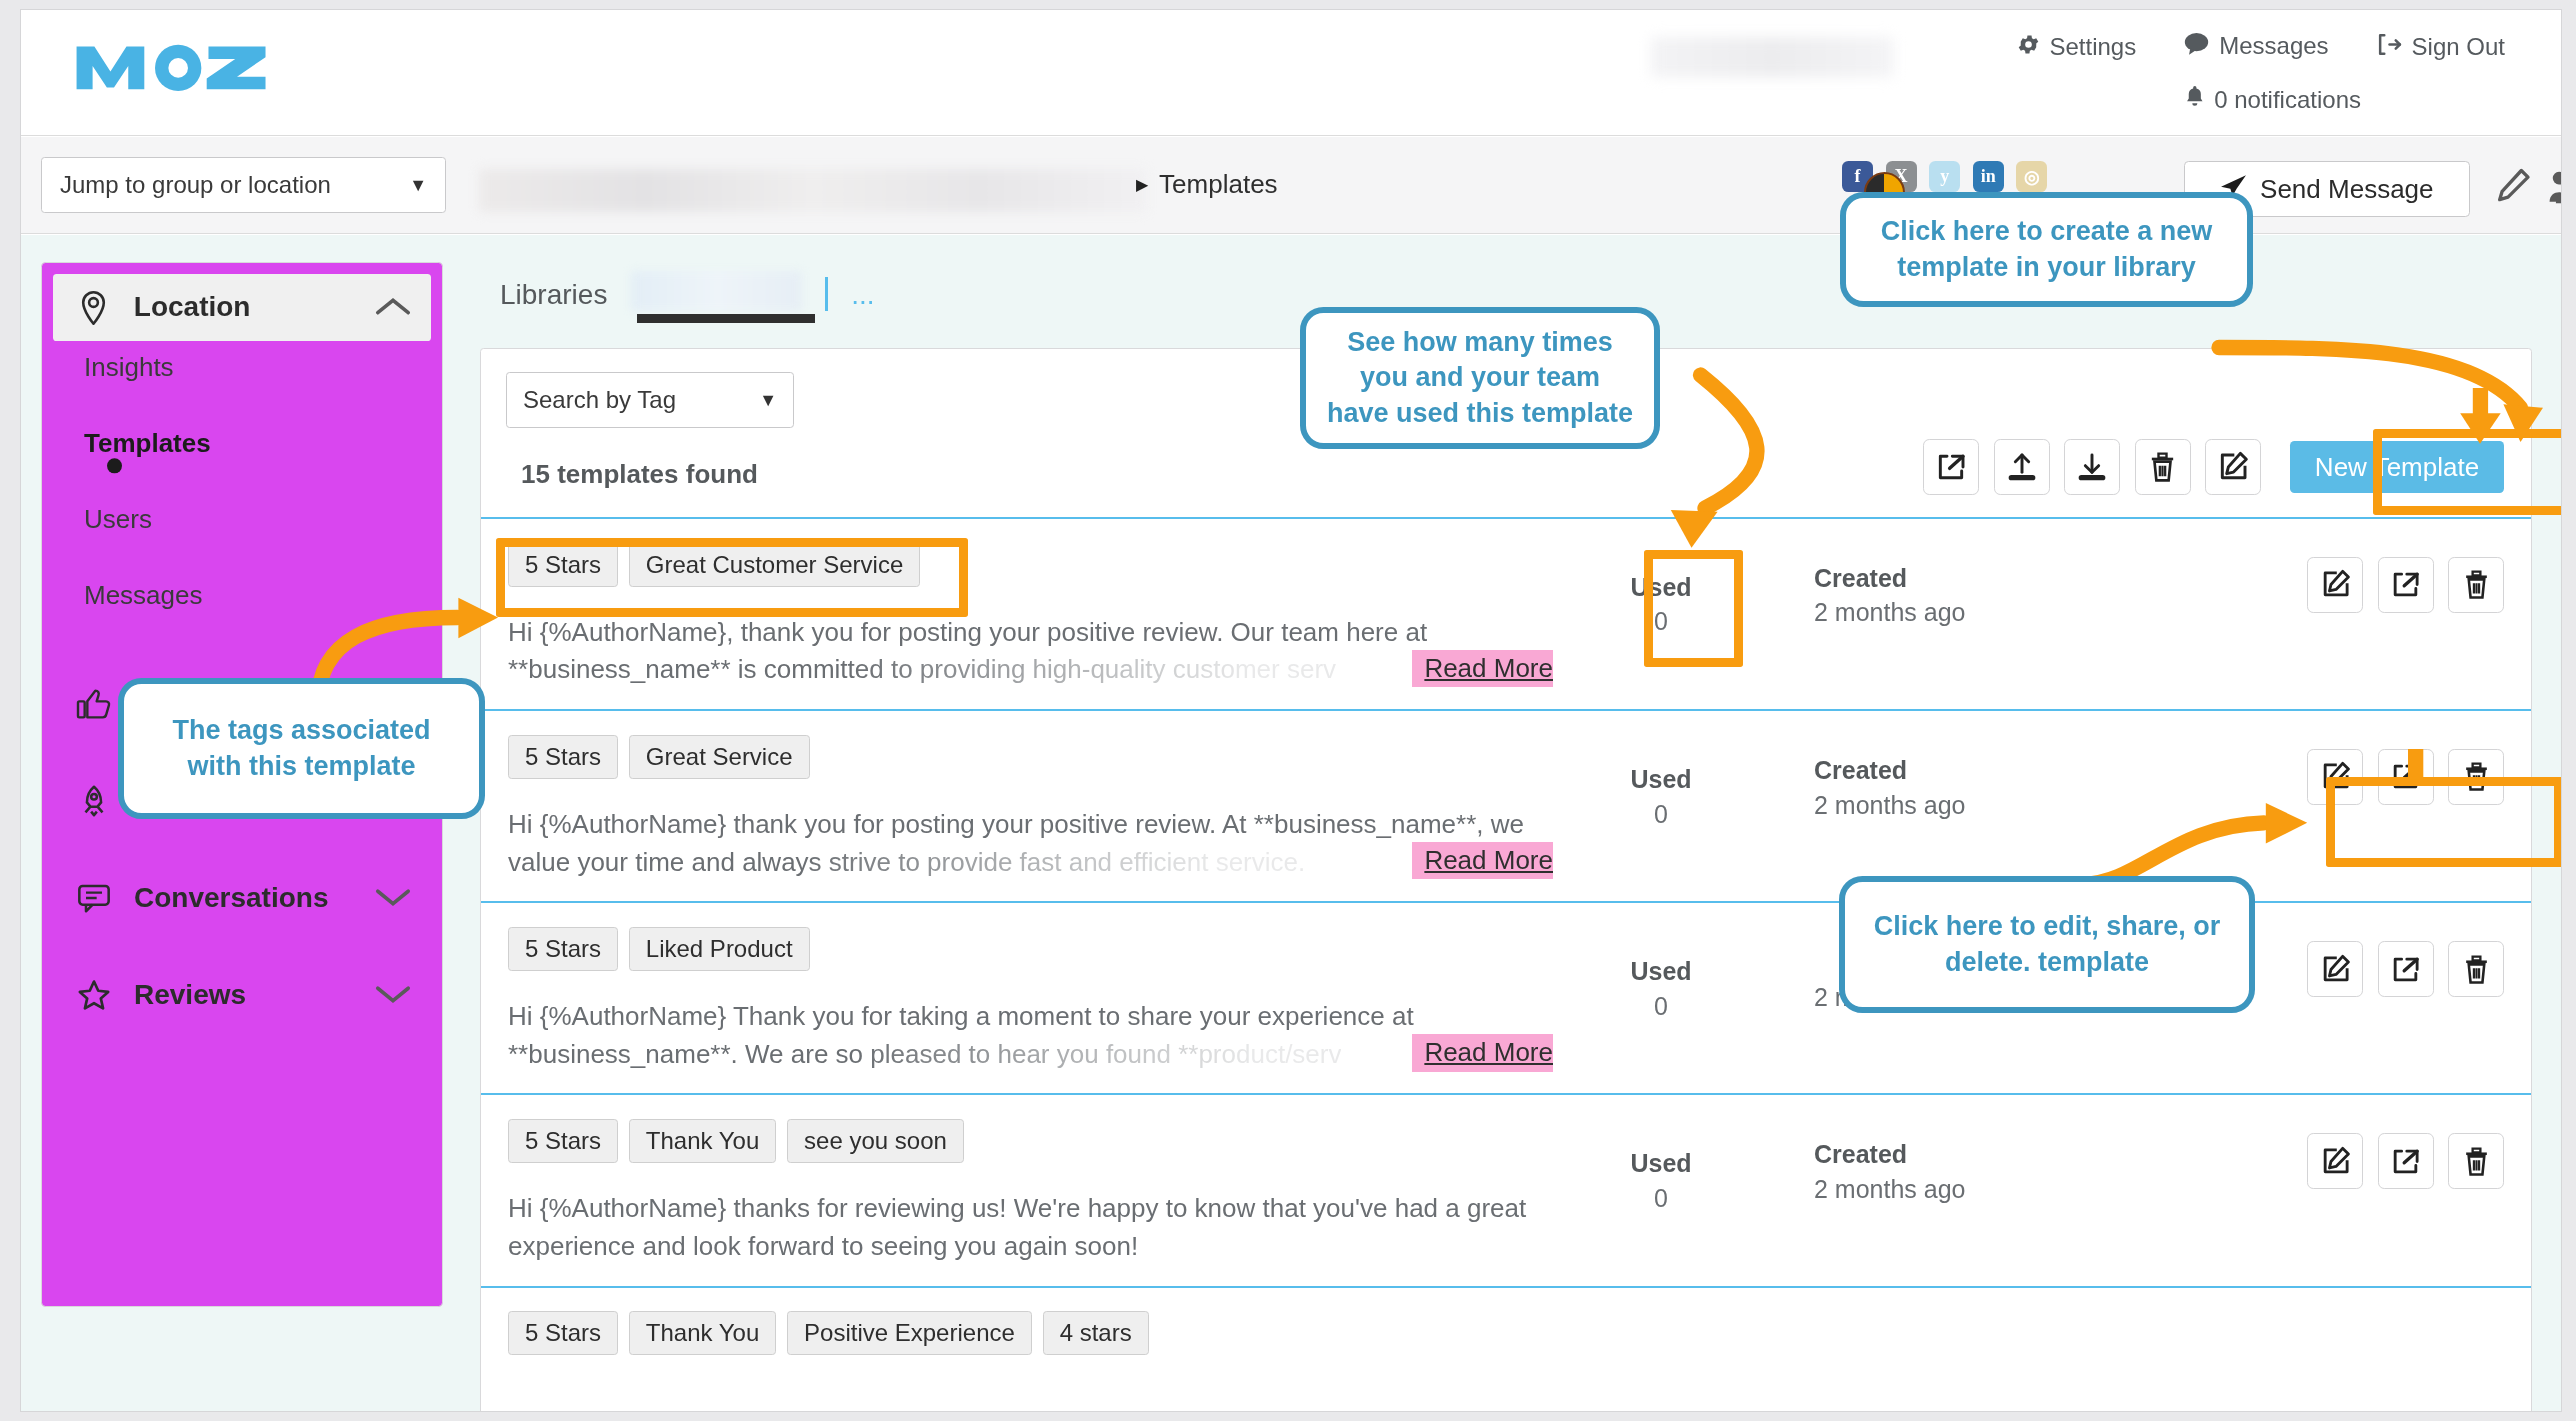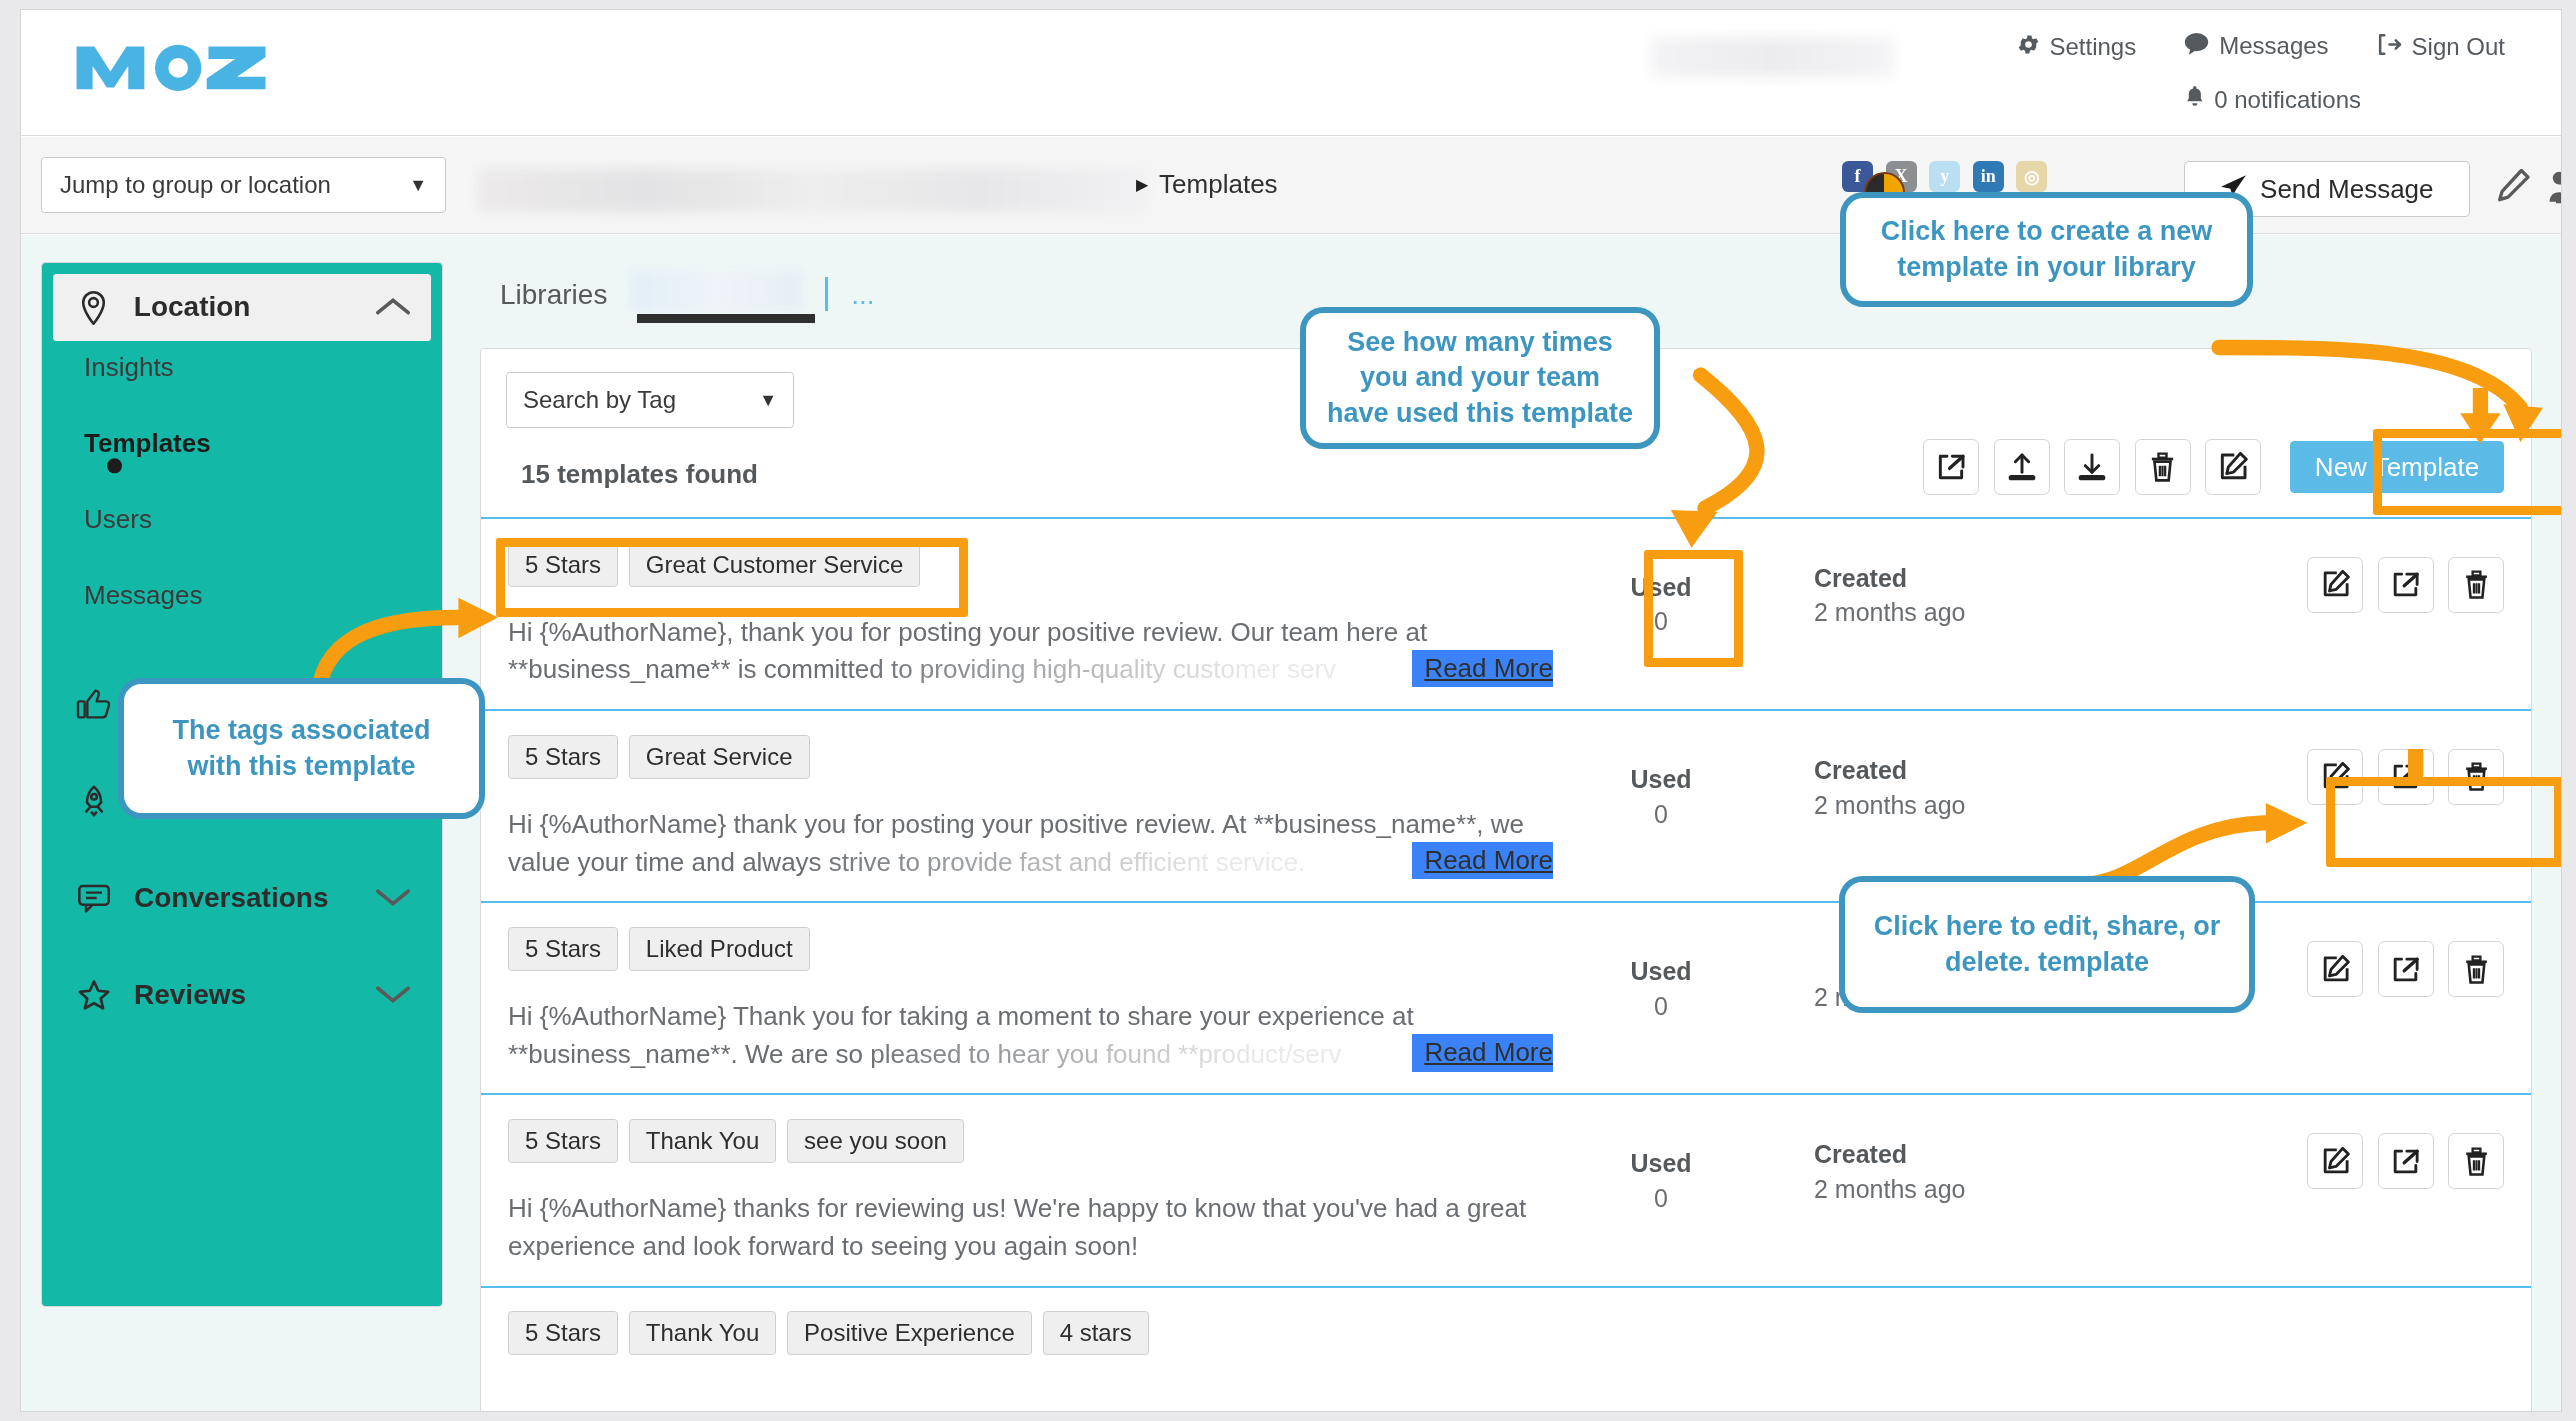--- a/index.html
+++ b/index.html
@@ -118,21 +118,21 @@
   
   .body-area {
     position:absolute; left:0; top:225px; width:100%; bottom:0;
     background:#eef7f6;
   }
 
   
   .sidebar {
     position:absolute; left:20px; top:27px;
     width:402px; height:1045px;
-    background:#14b8a6; border:0.9px solid #d9d9db; border-radius:4.5px;
+    background:#d946ef; border:0.9px solid #d9d9db; border-radius:4.5px;
   }
   .sb-head {
     margin:10.8px; height:67px; background:#f0f0f0; border-radius:3.6px;
     display:flex; align-items:center; padding:0 20px; gap:20px; cursor:pointer;
   }
   .sb-head .lbl { font-size:28px; font-weight:bold; color:#2c2c2c; flex:1; }
   .sb-sub {
     padding-left:42px; height:76px; display:flex; 
     font-size:26px; color:#3a3a3a; cursor:pointer; position:relative;
   }
@@ -230,21 +230,21 @@
     font-size:26px; color:#6a6e72; line-height:1.45;
     max-width:1027px;
   }
   .snippet .fade {
     -webkit-mask-image:linear-gradient(90deg,#000 72%,rgba(0,0,0,.15) 95%);
             mask-image:linear-gradient(90deg,#000 72%,rgba(0,0,0,.15) 95%);
   }
   .read-more {
     position:absolute; right:-18px; bottom:1.8px;
     font-size:26px; color:#2f2f2f; text-decoration:underline; cursor:pointer;
-    background:#3b82f6; padding-left:12.6px;
+    background:#f9a8d4; padding-left:12.6px;
   }
   .row-used {
     width:216px; flex:none; text-align:center; padding-top:21.6px;
   }
   .row-used .k { font-size:25px; font-weight:bold; color:#55595c;margin-top:9px; }
   .row-used .v { font-size:25px; color:#6a6e72; margin-top:5.4px; }
   .row-created {
     width:378px; flex:none; padding-top:21.6px; padding-left:45px;
   }
   .row-created .k { font-size:25px; font-weight:bold; color:#55595c; }

